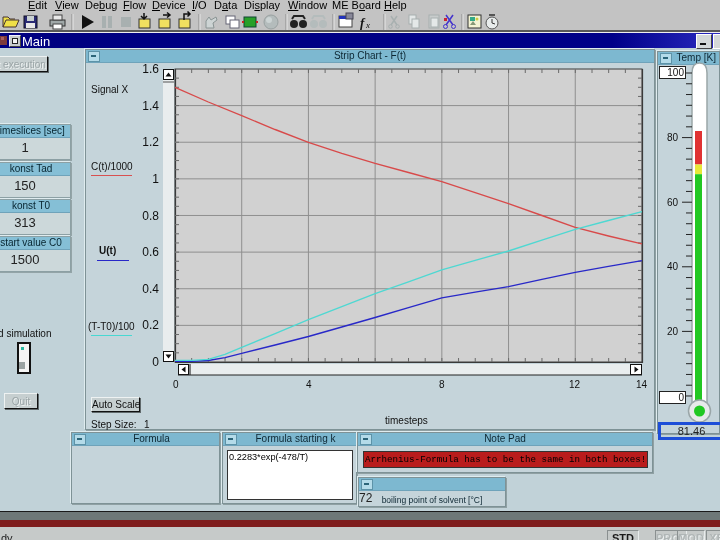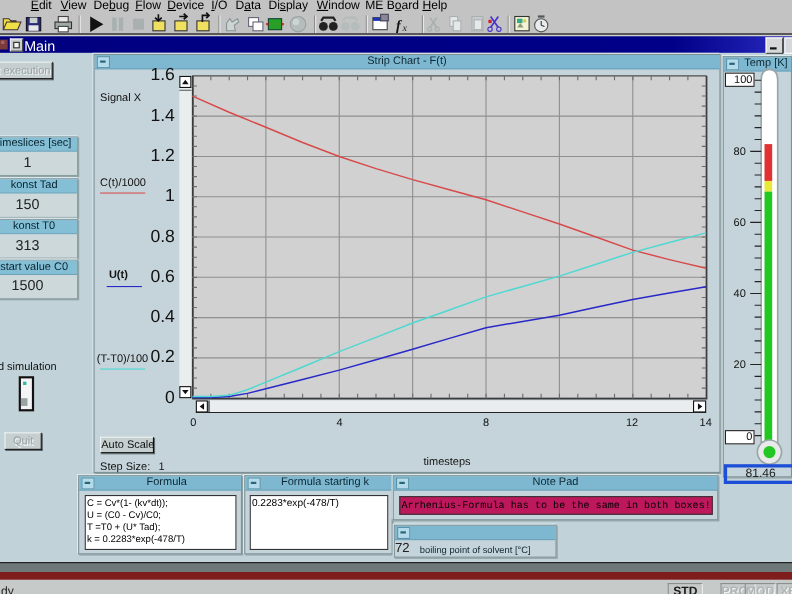--- a/index.html
+++ b/index.html
@@ -181,21 +181,21 @@
       </div>
 
     <div class="abs" style="left:5px;top:34px;font-size:10px;color:#111;">Signal X</div>
     <div class="abs" style="left:5px;top:111px;font-size:10px;color:#111;">C(t)/1000</div>
     <div class="abs" style="left:5px;top:125px;width:41px;height:1px;background:#d85050;"></div>
     <div class="abs" style="left:13px;top:195px;font-size:10px;color:#111;font-weight:bold;">U(t)</div>
     <div class="abs" style="left:11px;top:210px;width:32px;height:1px;background:#2828c8;"></div>
     <div class="abs" style="left:2px;top:271px;font-size:10px;color:#111;">(T-T0)/100</div>
     <div class="abs" style="left:5px;top:285px;width:41px;height:1px;background:#48d8d2;"></div>
 
-    <div class="abs" style="left:40px;top:1px;width:33px;text-align:right;font-size:16px;color:#111;line-height:36.63px;">1.6<br>1.4<br>1.2<br>1<br>0.8<br>0.6<br>0.4<br>0.2<br>0</div>
+    <div class="abs" style="left:40px;top:1px;width:33px;text-align:right;font-size:12px;color:#111;line-height:36.63px;">1.6<br>1.4<br>1.2<br>1<br>0.8<br>0.6<br>0.4<br>0.2<br>0</div>
 
     <svg class="abs" style="left:0;top:0;" width="568" height="379" id="chartsvg">
         <rect x="77" y="19" width="11" height="293" fill="#e9edee"></rect>
         <rect x="77.5" y="19.5" width="10" height="10" fill="#fff" stroke="#111"></rect>
         <path d="M79.5 26.5 L85.5 26.5 L82.5 22.5 Z" fill="#111"></path>
         <line x1="77" y1="32" x2="88" y2="32" stroke="#555"></line>
         <rect x="77.5" y="301.5" width="10" height="10" fill="#fff" stroke="#111"></rect>
         <path d="M79.5 304.5 L85.5 304.5 L82.5 308.5 Z" fill="#111"></path>
         <rect x="89" y="19" width="467" height="293" fill="#d1d1d1" stroke="#3c3c3c" stroke-width="1"></rect>
         <path d="M89.5 19 L89.5 312.5 L556.5 312.5 L556.5 19" fill="none" stroke="#3a3a3a" stroke-width="1.2"></path>
@@ -350,39 +350,37 @@
     <div class="gbtn" style="left:5px;top:347px;width:47px;height:12px;padding-top:1px;color:#111;text-shadow:none;font-size:10px;white-space:nowrap;">Auto Scale</div>
     <div class="abs" style="left:5px;top:369px;font-size:10px;color:#111;">Step Size:</div>
     <div class="abs" style="left:58px;top:369px;font-size:10px;color:#111;">1</div>
   </div>
 
   <div class="panel" style="left:71px;top:432px;width:147px;height:70px;">
     <div class="ptitle">
         <span class="cap" style="padding-left:12px;box-sizing:border-box;">Formula</span>
         <span class="minbtn"></span>
       </div>
-    <div class="abs" style="left:5px;top:17px;width:135px;height:47px;background:#fff;border:1px solid #333;
-         font-size:8.7px;line-height:11px;color:#000;padding-left:1px;padding-top:1px;">C = Cv*(1- (kv*dt));<br>U = (C0 - Cv)/C0;<br>T =T0 + (U* Tad);<br>k = 0.2283*exp(-478/T)</div>
   </div>
 
   <div class="panel" style="left:222px;top:432px;width:133px;height:70px;">
     <div class="ptitle">
         <span class="cap" style="padding-left:12px;box-sizing:border-box;">Formula starting k</span>
         <span class="minbtn"></span>
       </div>
     <div class="abs" style="left:4px;top:17px;width:123px;height:47px;background:#fff;border:1px solid #333;
          font-size:9.2px;line-height:11px;color:#000;padding-left:1px;padding-top:1px;">0.2283*exp(-478/T)</div>
   </div>
 
   <div class="panel" style="left:357px;top:432px;width:294px;height:39px;">
     <div class="ptitle">
         <span class="cap">Note Pad</span>
         <span class="minbtn"></span>
       </div>
-    <div class="abs" style="left:5px;top:18px;width:282px;height:13px;background:#be185d;border:1px solid #333;
+    <div class="abs" style="left:5px;top:18px;width:282px;height:13px;background:#b91c1c;border:1px solid #333;
          font-family:'Liberation Mono',monospace;font-size:9.2px;color:#000;padding:2px 0 0 1px;">Arrhenius-Formula has to be the same in both boxes!</div>
   </div>
 
   <div class="panel" style="left:358px;top:477px;width:146px;height:28px;">
     <div class="ptitle">
         <span class="cap" style="font-size:8.5px;padding-top:17px;">boiling point of solvent [°C]</span>
         <span class="minbtn"></span>
       </div>
     <div class="abs" style="left:0;top:13px;width:100%;text-align:left;font-size:12px;color:#222;">72</div>
   </div>

